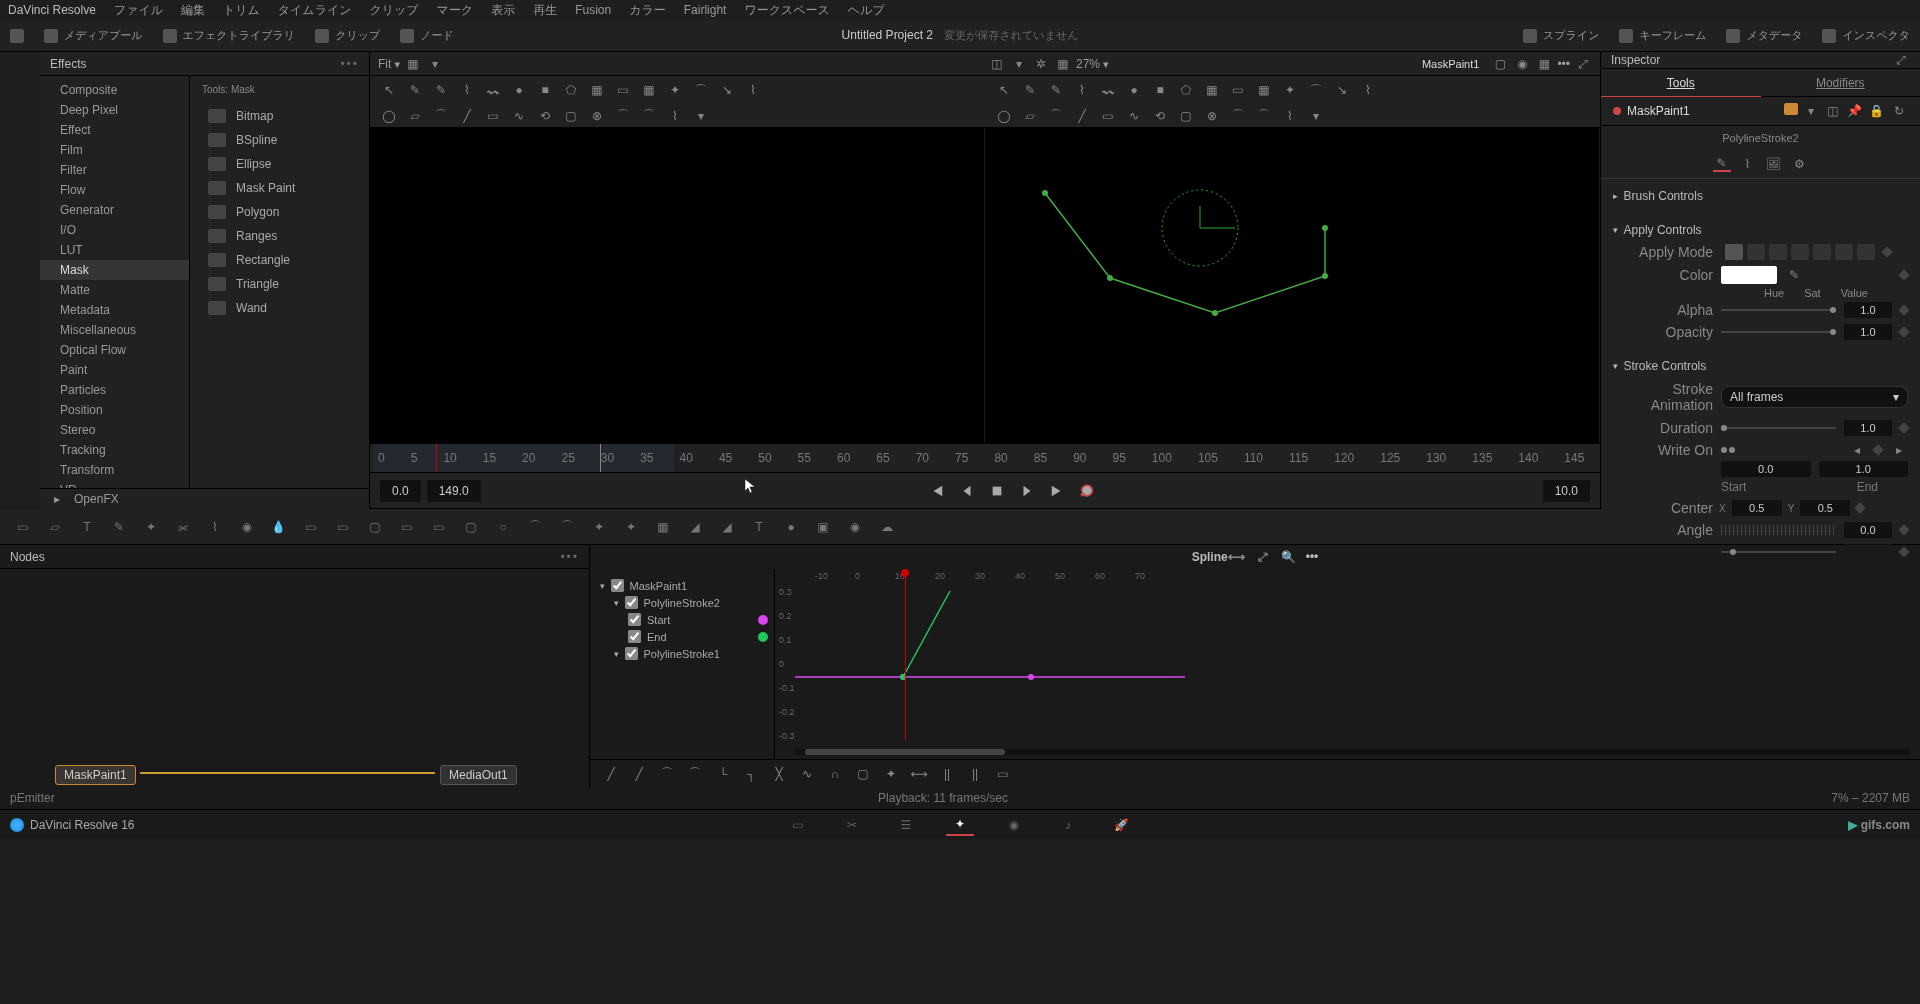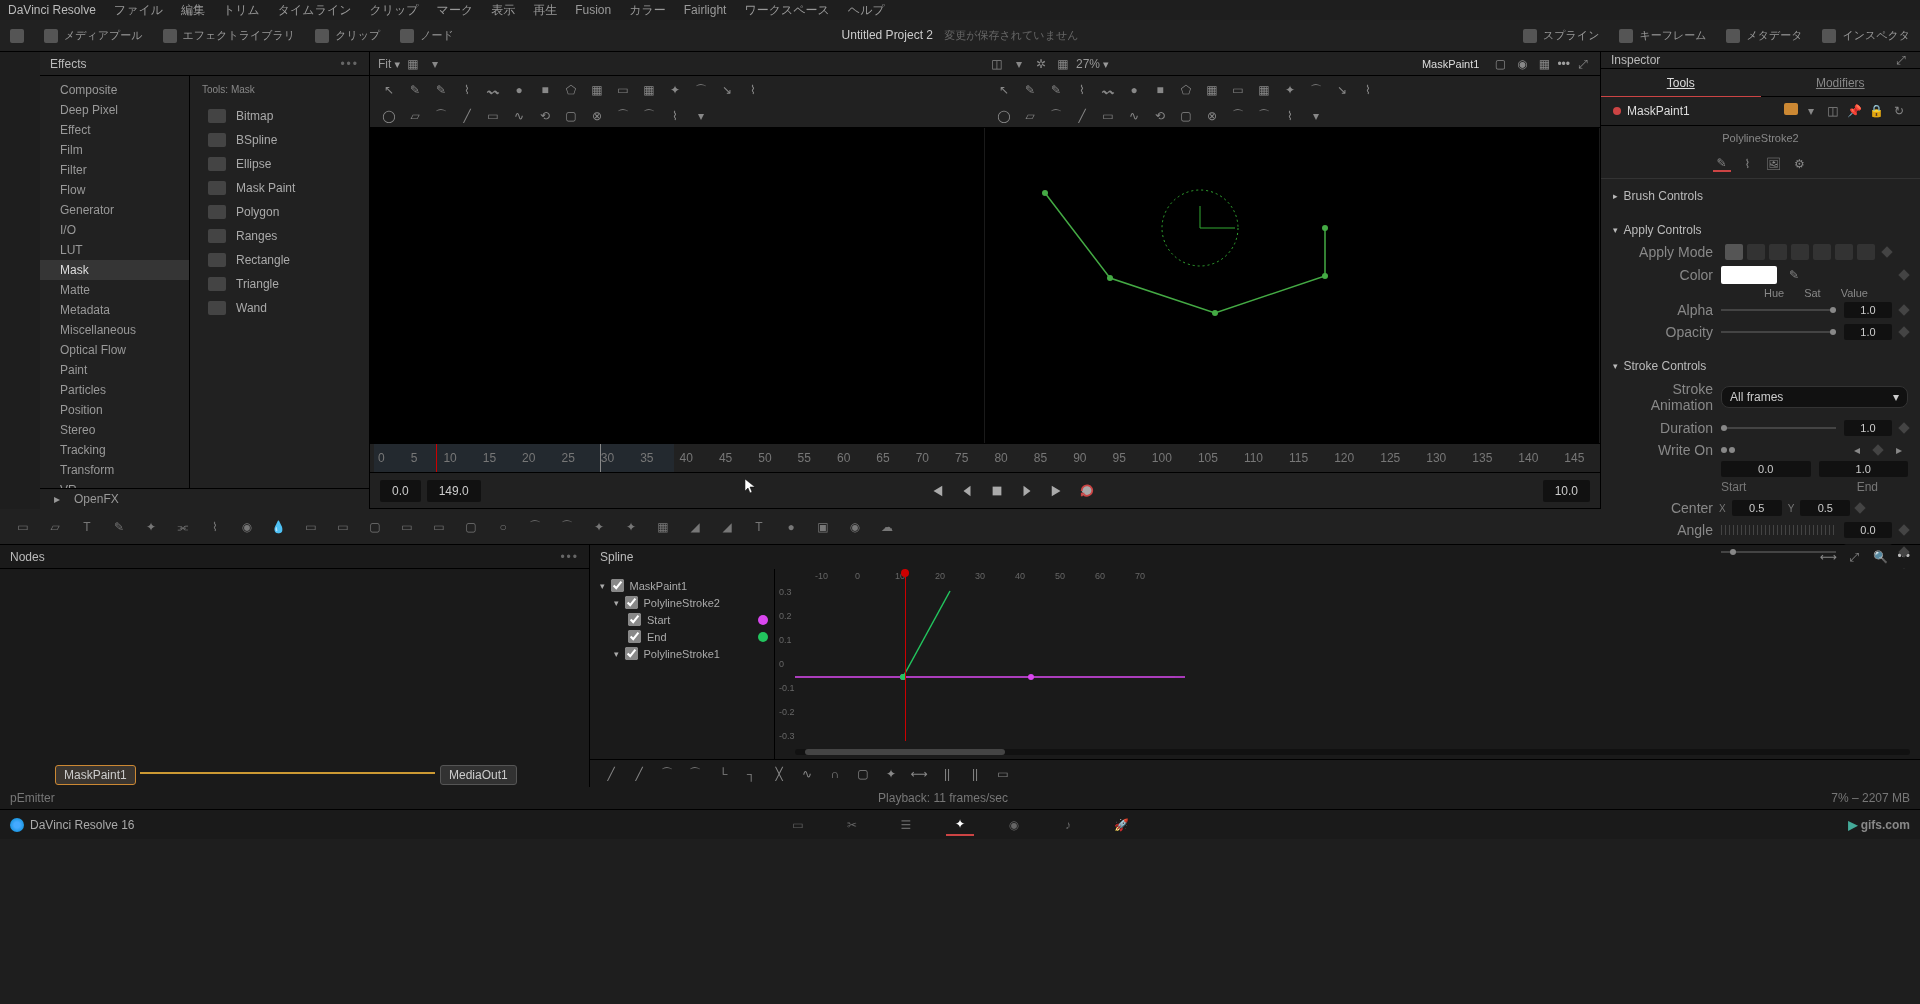--- a/index.html
+++ b/index.html
@@ -80,21 +80,21 @@
 .shape-hint { text-align: center; color: #777; font-size: 11px; padding: 8px 0; }
 .tool-shelf { height: 36px; background: #212121; display: flex; align-items: center; gap: 10px; padding: 0 12px; border-bottom: 1px solid #000; }
 .shelf-ico { width: 22px; height: 20px; display: flex; align-items: center; justify-content: center; color: #777; }
 .bottom { display: flex; height: 242px; }
 .nodes-panel { flex: 0 0 590px; background: #1a1a1a; border-right: 1px solid #000; display: flex; flex-direction: column; }
 .spline-panel { flex: 1; background: #1a1a1a; display: flex; flex-direction: column; }
 .nodes-area { flex: 1; position: relative; overflow: hidden; }
 .node { position: absolute; background: #323232; border: 1px solid #555; border-radius: 3px; padding: 2px 8px; color: #ccc; font-size: 10px; }
 .node.sel { border-color: #cc8833; background: #3a3530; }
 .wire { position: absolute; height: 2px; background: linear-gradient(90deg, #cc9933, #cc9933); }
-.sp-head { height: 24px; display: flex; align-items: center; padding: 0 10px; justify-content: space-between; color: #bbb; }
+.sp-head { height: 24px; display: flex; align-items: center; padding: 0 10px; justify-content: center; color: #bbb; font-weight: bold; }
 .sp-body { flex: 1; display: flex; }
 .sp-tree { width: 185px; border-right: 1px solid #000; padding: 8px 6px; }
 .tree-item { display: flex; align-items: center; gap: 6px; font-size: 11px; color: #aaa; padding: 2px 0; }
 .tree-item input { accent-color: #888; }
 .swatch { width: 10px; height: 10px; border-radius: 50%; margin-left: auto; }
 .sp-graph { flex: 1; position: relative; background: #1a1a1a; }
 .sp-y { position: absolute; left: 4px; font-size: 9px; color: #666; }
 .sp-x { position: absolute; top: 2px; font-size: 9px; color: #666; }
 .sp-playhead { position: absolute; top: 0; bottom: 18px; left: 130px; width: 1px; background: #c00; }
 .sp-playhead::before { content: ''; position: absolute; top: 0; left: -4px; width: 8px; height: 8px; background: #c00; border-radius: 50%; }

